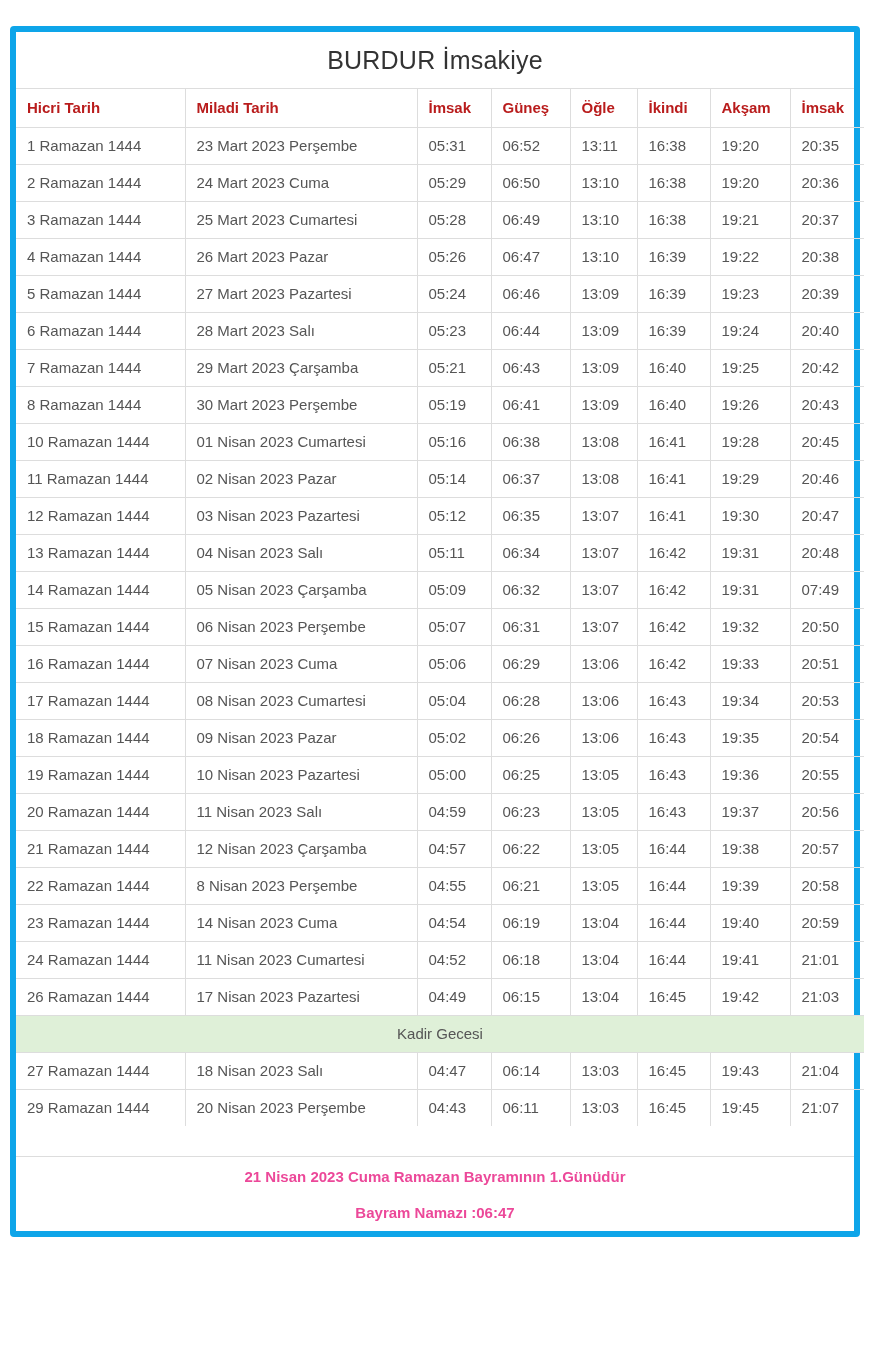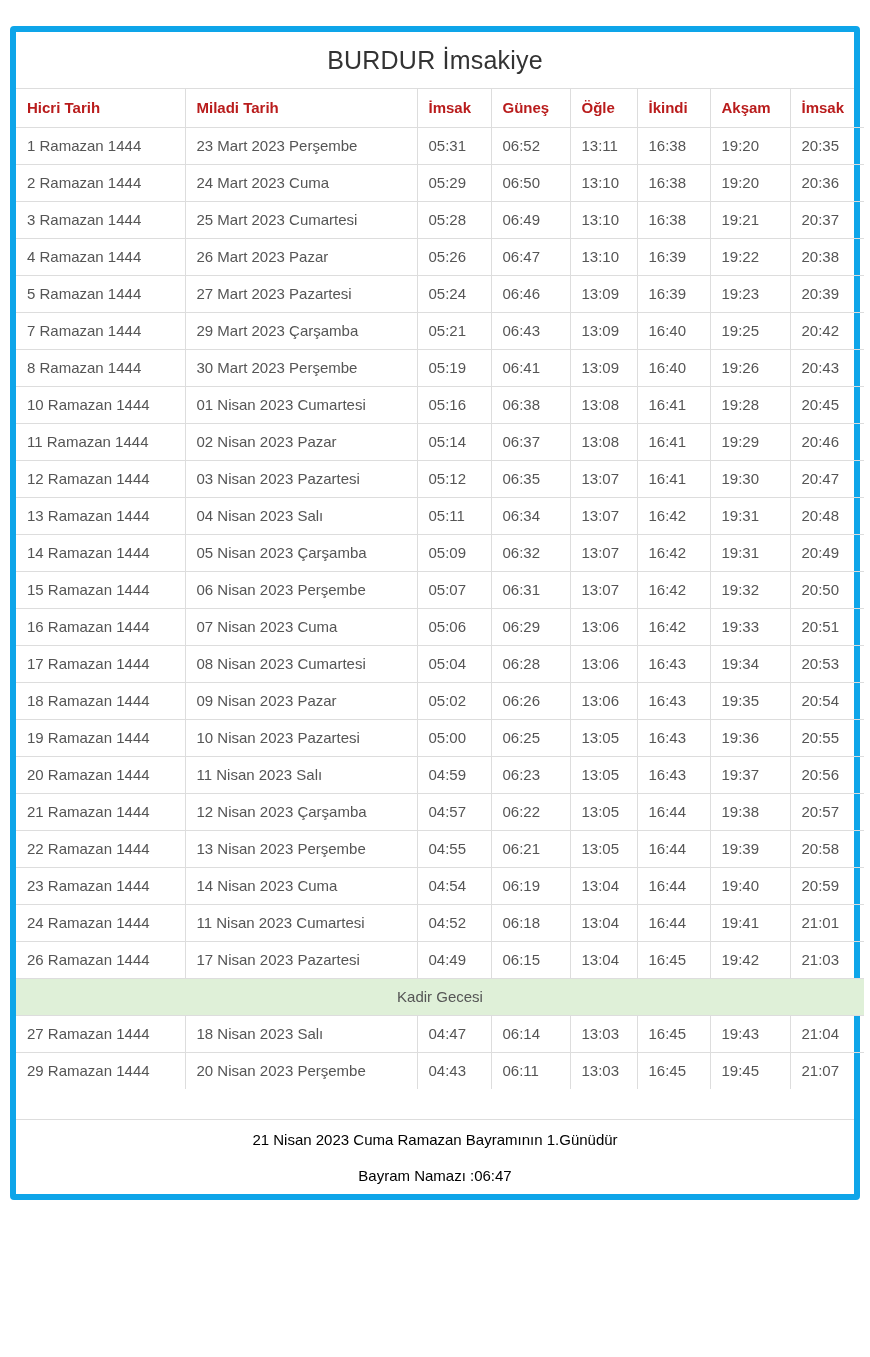--- a/index.html
+++ b/index.html
@@ -66,22 +66,22 @@
     padding: 8px;
   }
   .spacer { height: 30px; }
   .footer {
     border-top: 1px solid #dddddd;
     text-align: center;
     padding: 11px 0 10px 0;
   }
   .footer p {
     font-size: 15px;
-    font-weight: 400;
-    color: #000000;
+    font-weight: 700;
+    color: #ec4899;
   }
   .footer p.first { margin-bottom: 19px; }
 </style>
 </head>
 <body>
 
 <div class="card">
 
   <div class="title-bar">
     <span class="title">BURDUR İmsakiye</span>
@@ -155,20 +155,30 @@
           <td>5 Ramazan 1444</td>
           <td>27 Mart 2023 Pazartesi</td>
           <td>05:24</td>
           <td>06:46</td>
           <td>13:09</td>
           <td>16:39</td>
           <td>19:23</td>
           <td>20:39</td>
         </tr>
         <tr>
+          <td>6 Ramazan 1444</td>
+          <td>28 Mart 2023 Salı</td>
+          <td>05:23</td>
+          <td>06:44</td>
+          <td>13:09</td>
+          <td>16:39</td>
+          <td>19:24</td>
+          <td>20:40</td>
+        </tr>
+        <tr>
           <td>7 Ramazan 1444</td>
           <td>29 Mart 2023 Çarşamba</td>
           <td>05:21</td>
           <td>06:43</td>
           <td>13:09</td>
           <td>16:40</td>
           <td>19:25</td>
           <td>20:42</td>
         </tr>
         <tr>
@@ -222,21 +232,21 @@
           <td>20:48</td>
         </tr>
         <tr>
           <td>14 Ramazan 1444</td>
           <td>05 Nisan 2023 Çarşamba</td>
           <td>05:09</td>
           <td>06:32</td>
           <td>13:07</td>
           <td>16:42</td>
           <td>19:31</td>
-          <td>20:49</td>
+          <td>07:49</td>
         </tr>
         <tr>
           <td>15 Ramazan 1444</td>
           <td>06 Nisan 2023 Perşembe</td>
           <td>05:07</td>
           <td>06:31</td>
           <td>13:07</td>
           <td>16:42</td>
           <td>19:32</td>
           <td>20:50</td>
@@ -296,21 +306,21 @@
           <td>12 Nisan 2023 Çarşamba</td>
           <td>04:57</td>
           <td>06:22</td>
           <td>13:05</td>
           <td>16:44</td>
           <td>19:38</td>
           <td>20:57</td>
         </tr>
         <tr>
           <td>22 Ramazan 1444</td>
-          <td>13 Nisan 2023 Perşembe</td>
+          <td>8 Nisan 2023 Perşembe</td>
           <td>04:55</td>
           <td>06:21</td>
           <td>13:05</td>
           <td>16:44</td>
           <td>19:39</td>
           <td>20:58</td>
         </tr>
         <tr>
           <td>23 Ramazan 1444</td>
           <td>14 Nisan 2023 Cuma</td>

